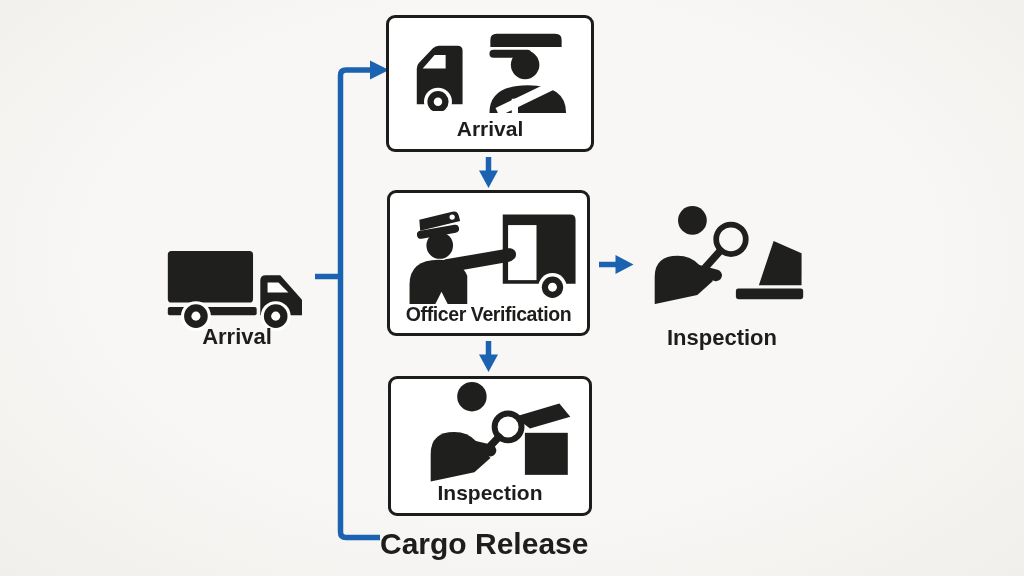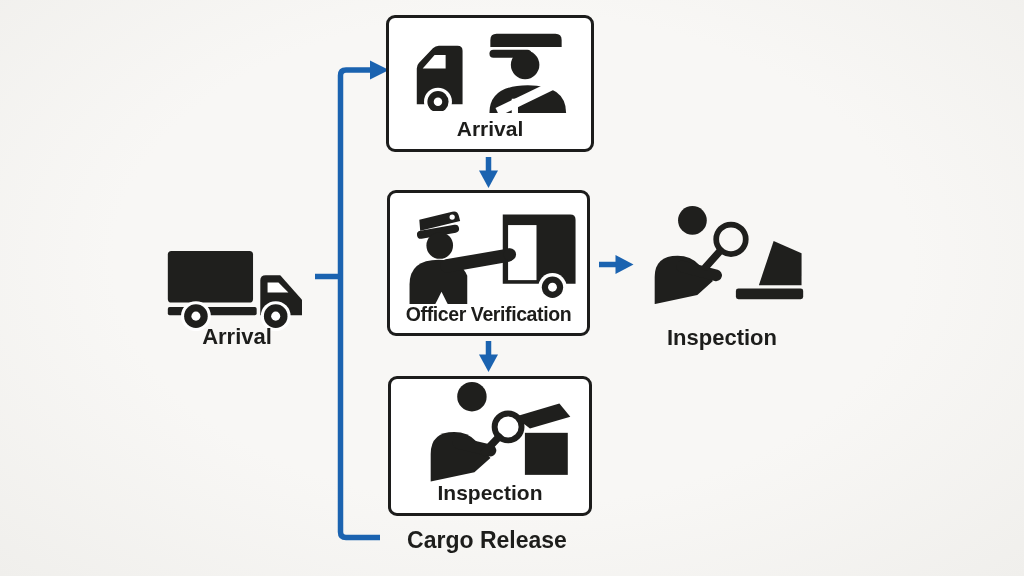--- a/index.html
+++ b/index.html
@@ -49,21 +49,21 @@
   .icon{color:var(--icon);display:block;}
   .node-label{
     position:absolute;text-align:center;
     font-weight:700;color:var(--text);font-size:22px;line-height:1;
     white-space:nowrap;
   }
   #truck-icon-wrap{position:absolute;left:166px;top:240px;width:136px;}
   #left-arrival-label{left:157px;top:326px;width:160px;}
   #right-node-icon-wrap{position:absolute;left:644px;top:204px;width:160px;}
   #right-inspection-label{left:642px;top:327px;width:160px;}
-  #cargo-release-label{left:392px;top:529px;width:190px;font-size:23px;}
+  #cargo-release-label{left:380px;top:529px;width:190px;font-size:30px;}
 </style>
 </head>
 <body>
 
 <div id="stage">
 
   <svg class="connectors" viewBox="0 0 1024 576" xmlns="http://www.w3.org/2000/svg">
     <g stroke="var(--accent)" fill="none" stroke-width="5.5">
       <path d="M380,537.5 H346 Q340.5,537.5 340.5,532 V75.5 Q340.5,70 346,70 H371"></path>
       <path d="M315,276.5 H338"></path>

